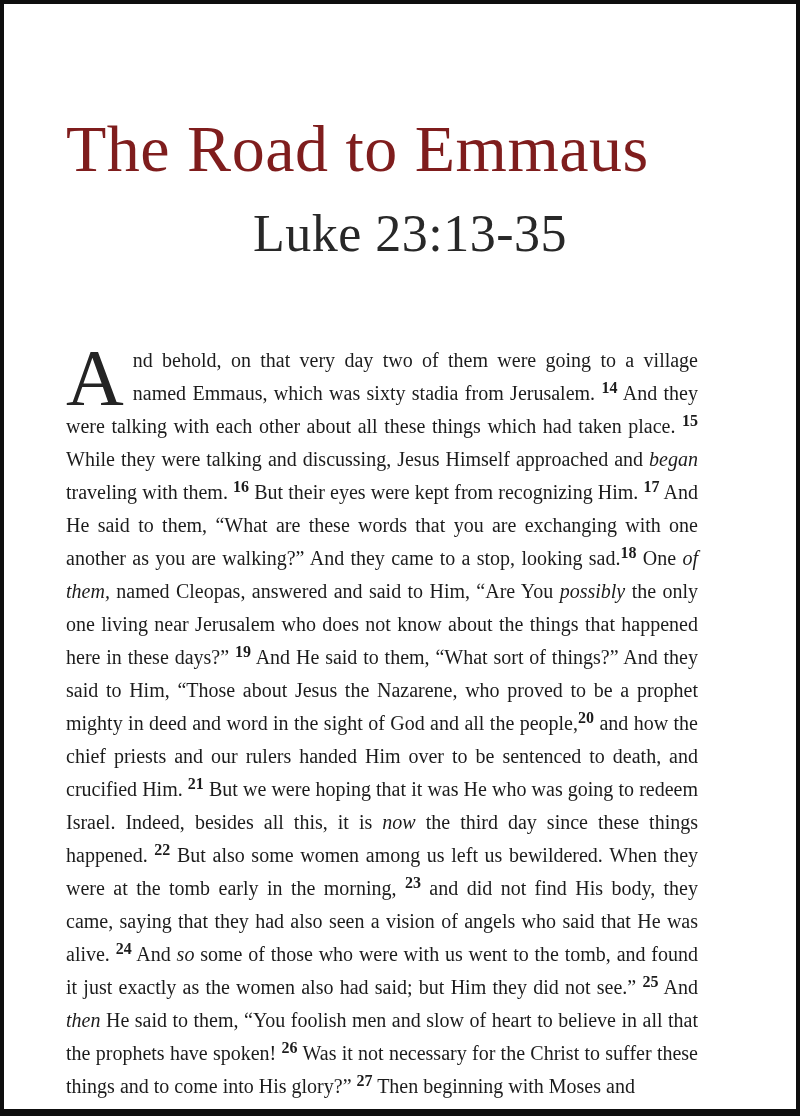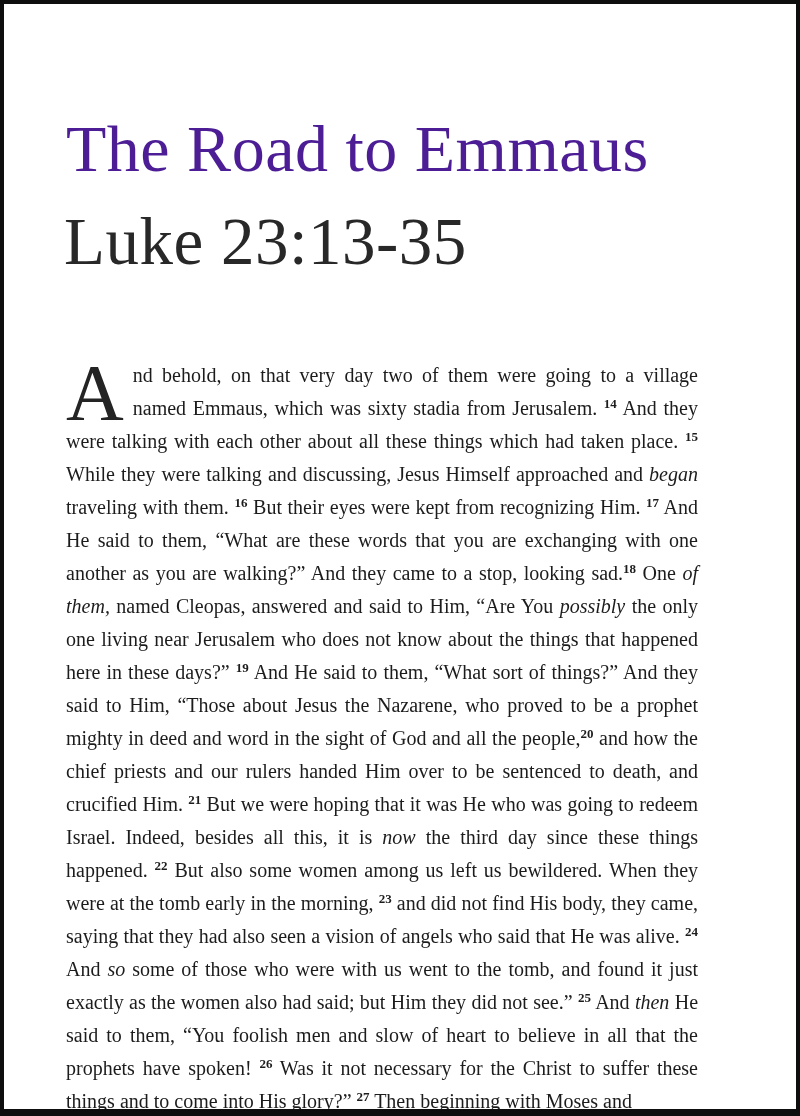--- a/index.html
+++ b/index.html
@@ -17,33 +17,34 @@
     color: #1f1f1f;
   }
 
   .title {
     margin: 112px 40px 0 62px;
     font-family: "Liberation Serif", serif;
     font-weight: 400;
     font-size: 66px;
     line-height: 1.0;
     letter-spacing: 0.5px;
-    color: #4c1d95;
+    color: #7f1d1d;
     white-space: nowrap;
   }
 
   .subtitle {
     margin: 26px 40px 0 60px;
     font-family: "Liberation Serif", serif;
     font-weight: 400;
-    font-size: 67px;
+    font-size: 52px;
     line-height: 1.0;
     letter-spacing: 0.5px;
     color: #282828;
     white-space: nowrap;
+    text-align: center;
   }
 
   .passage {
     margin: 84px 0 0 62px;
     width: 632px;
     text-align: justify;
     font-size: 20px;
     line-height: 33px;
     color: #1c1c1c;
   }
@@ -55,21 +56,21 @@
     height: 64px;
     padding: 3px 9px 0 0;
     color: #242424;
     font-family: "Liberation Serif", serif;
   }
 
   .passage em { }
 
   sup.verse-num {
     font-weight: 700;
-    font-size: 13px;
+    font-size: 16px;
     line-height: 0;
     vertical-align: baseline;
     position: relative;
     top: -7px;
     letter-spacing: 0;
   }
 </style>
 </head>
 <body>
 

